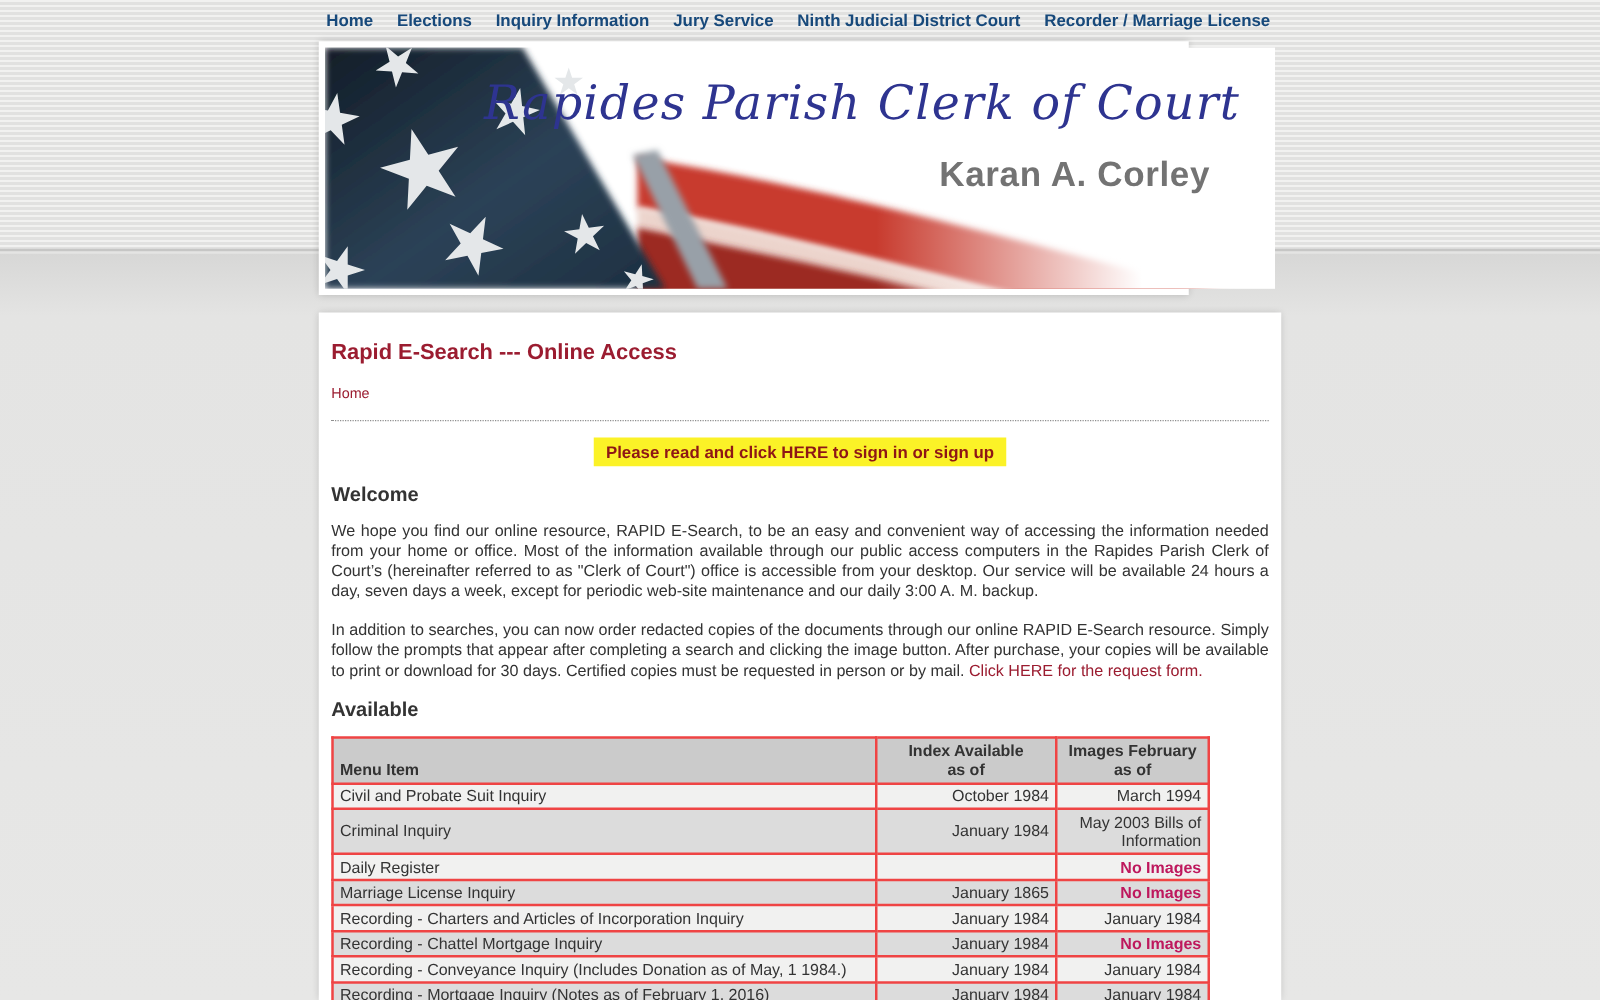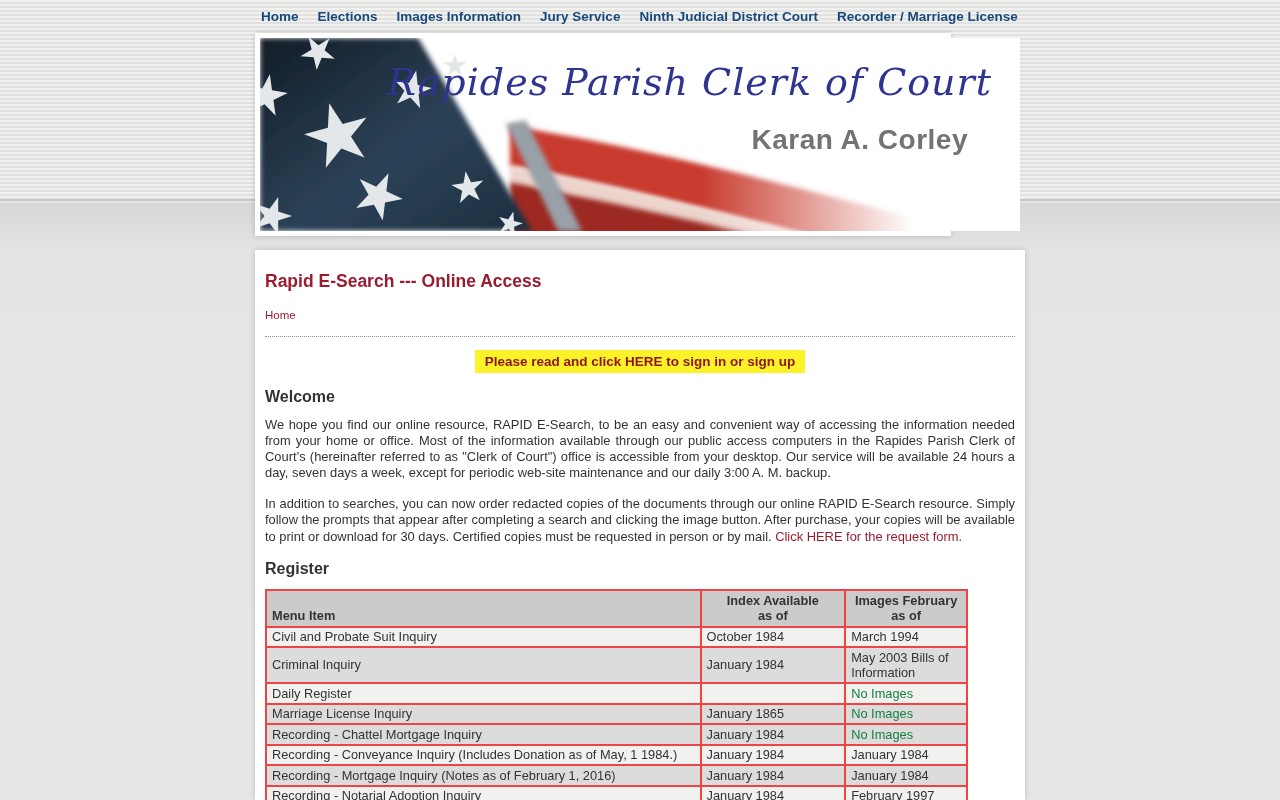--- a/index.html
+++ b/index.html
@@ -82,33 +82,33 @@
   .availability-table th {
     background:#cbcbcb; font-weight:bold; padding:2px 5px;
     white-space:pre-line; text-align:center; vertical-align:middle; line-height:15.5px;
   }
   th.col-menu { text-align:left; vertical-align:bottom; width:436px; }
   th.col-index { width:145px; }
   th.col-images { width:122px; }
   .availability-table td { padding:1.5px 5px; line-height:15.5px; }
   .row-odd  { background:#f1f1f0; }
   .row-even { background:#dcdcdc; }
-  .cell-center { text-align:left; }
-  .no-images { color:#15803d; font-weight:normal; }
+  .cell-center { text-align:right; }
+  .no-images { color:#be185d; font-weight:bold; }
 </style>
 </head>
 <body>
 
 <div class="bg-top"></div>
 <div class="bg-bottom"></div>
 
 <nav class="top-nav">
     <a href="#" class="nav-link">Home</a>
     <a href="#" class="nav-link">Elections</a>
-    <a href="#" class="nav-link">Images Information</a>
+    <a href="#" class="nav-link">Inquiry Information</a>
     <a href="#" class="nav-link">Jury Service</a>
     <a href="#" class="nav-link">Ninth Judicial District Court</a>
     <a href="#" class="nav-link">Recorder / Marriage License</a>
   </nav>
 
 <div class="header-panel">
   <div class="flag-wrap">
     <svg width="760" height="193" viewBox="0 0 760 193" preserveAspectRatio="none">
       <defs>
         <linearGradient id="cantonGrad" x1="0" y1="0" x2="1" y2="1">
@@ -155,21 +155,21 @@
 <div class="content-panel">
   <h1 class="page-title">Rapid E-Search --- Online Access</h1>
   <a href="#" class="breadcrumb">Home</a>
   <hr class="dotted-sep">
   <div class="banner-row">
     <a href="#" class="signup-banner">Please read and click HERE to sign in or sign up</a>
   </div>
   <h3 class="section-heading">Welcome</h3>
   <p class="body-para">We hope you find our online resource, RAPID E-Search, to be an easy and convenient way of accessing the information needed from your home or office. Most of the information available through our public access computers in the Rapides Parish Clerk of Court’s (hereinafter referred to as "Clerk of Court") office is accessible from your desktop. Our service will be available 24 hours a day, seven days a week, except for periodic web-site maintenance and our daily 3:00 A. M. backup.</p>
   <p class="body-para"><span>In addition to searches, you can now order redacted copies of the documents through our online RAPID E-Search resource. Simply follow the prompts that appear after completing a search and clicking the image button. After purchase, your copies will be available to print or download for 30 days. Certified copies must be requested in person or by mail. </span><a href="#" class="red-link">Click HERE for the request form.</a></p>
-  <h3 class="section-heading">Register</h3>
+  <h3 class="section-heading">Available</h3>
   <table class="availability-table">
     <thead>
       <tr>
         <th class="col-menu">Menu Item</th>
         <th class="col-index">Index Available
 as of</th>
         <th class="col-images">Images February
 as of</th>
       </tr>
     </thead>
@@ -187,20 +187,25 @@
         <tr class="row-odd">
           <td>Daily Register</td>
           <td class="cell-center"></td>
           <td class="cell-center no-images">No Images</td>
         </tr>
         <tr class="row-even">
           <td>Marriage License Inquiry</td>
           <td class="cell-center">January 1865</td>
           <td class="cell-center no-images">No Images</td>
         </tr>
+        <tr class="row-odd">
+          <td>Recording - Charters and Articles of Incorporation Inquiry</td>
+          <td class="cell-center">January 1984</td>
+          <td class="cell-center">January 1984</td>
+        </tr>
         <tr class="row-even">
           <td>Recording - Chattel Mortgage Inquiry</td>
           <td class="cell-center">January 1984</td>
           <td class="cell-center no-images">No Images</td>
         </tr>
         <tr class="row-odd">
           <td>Recording - Conveyance Inquiry (Includes Donation as of May, 1 1984.)</td>
           <td class="cell-center">January 1984</td>
           <td class="cell-center">January 1984</td>
         </tr>

